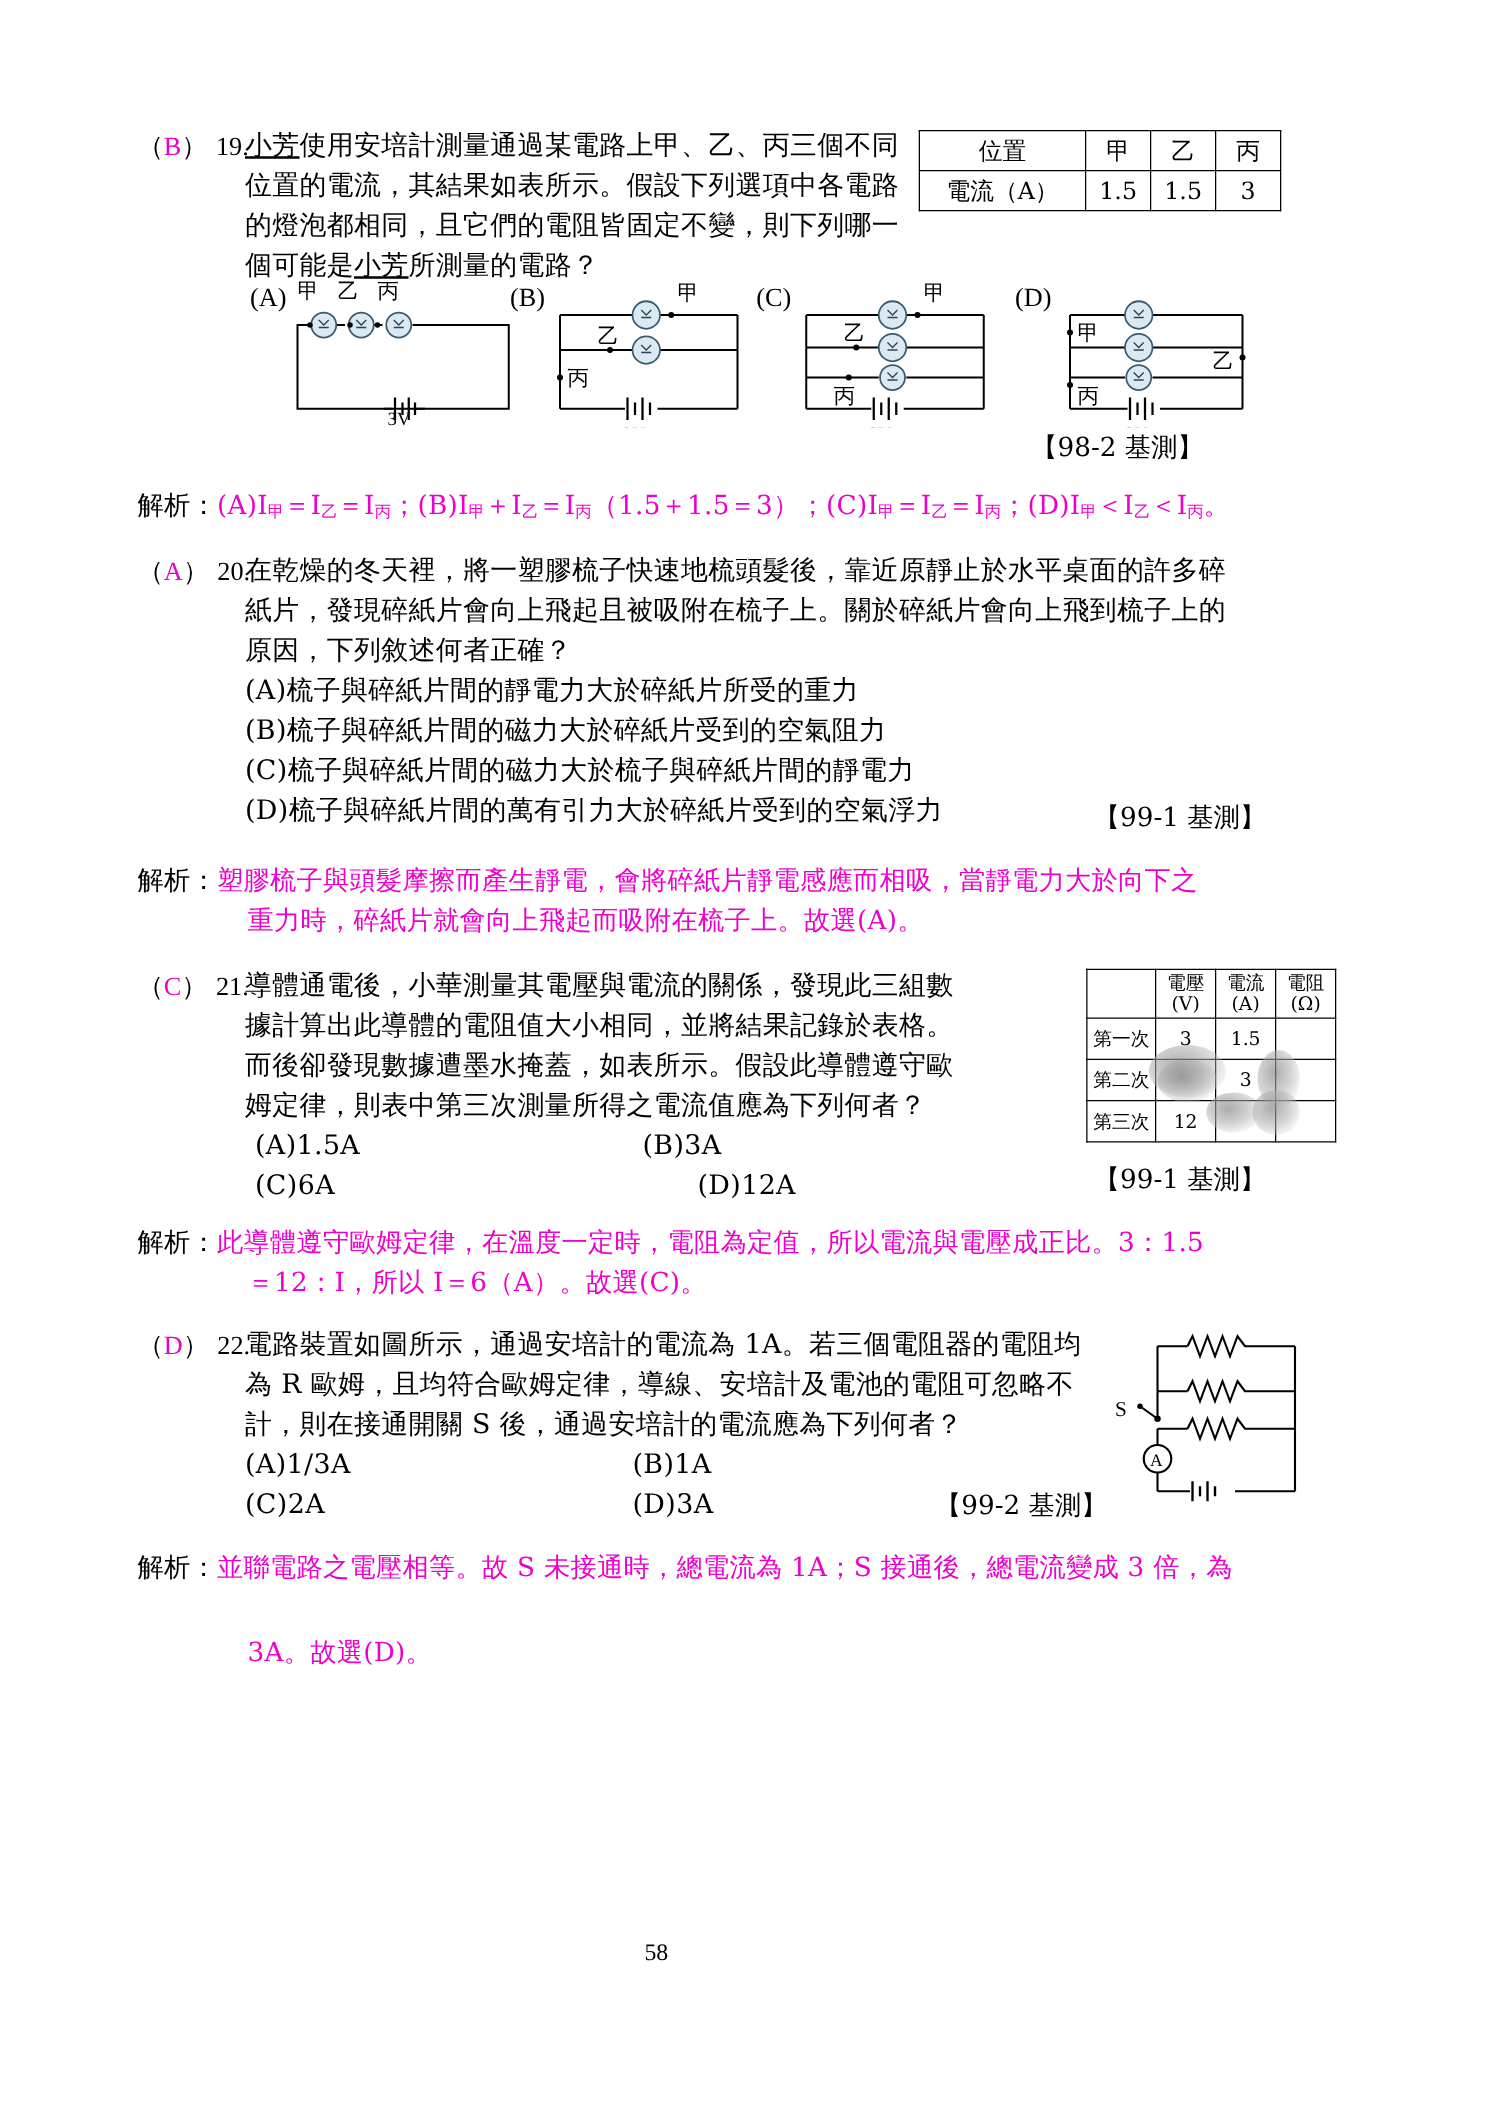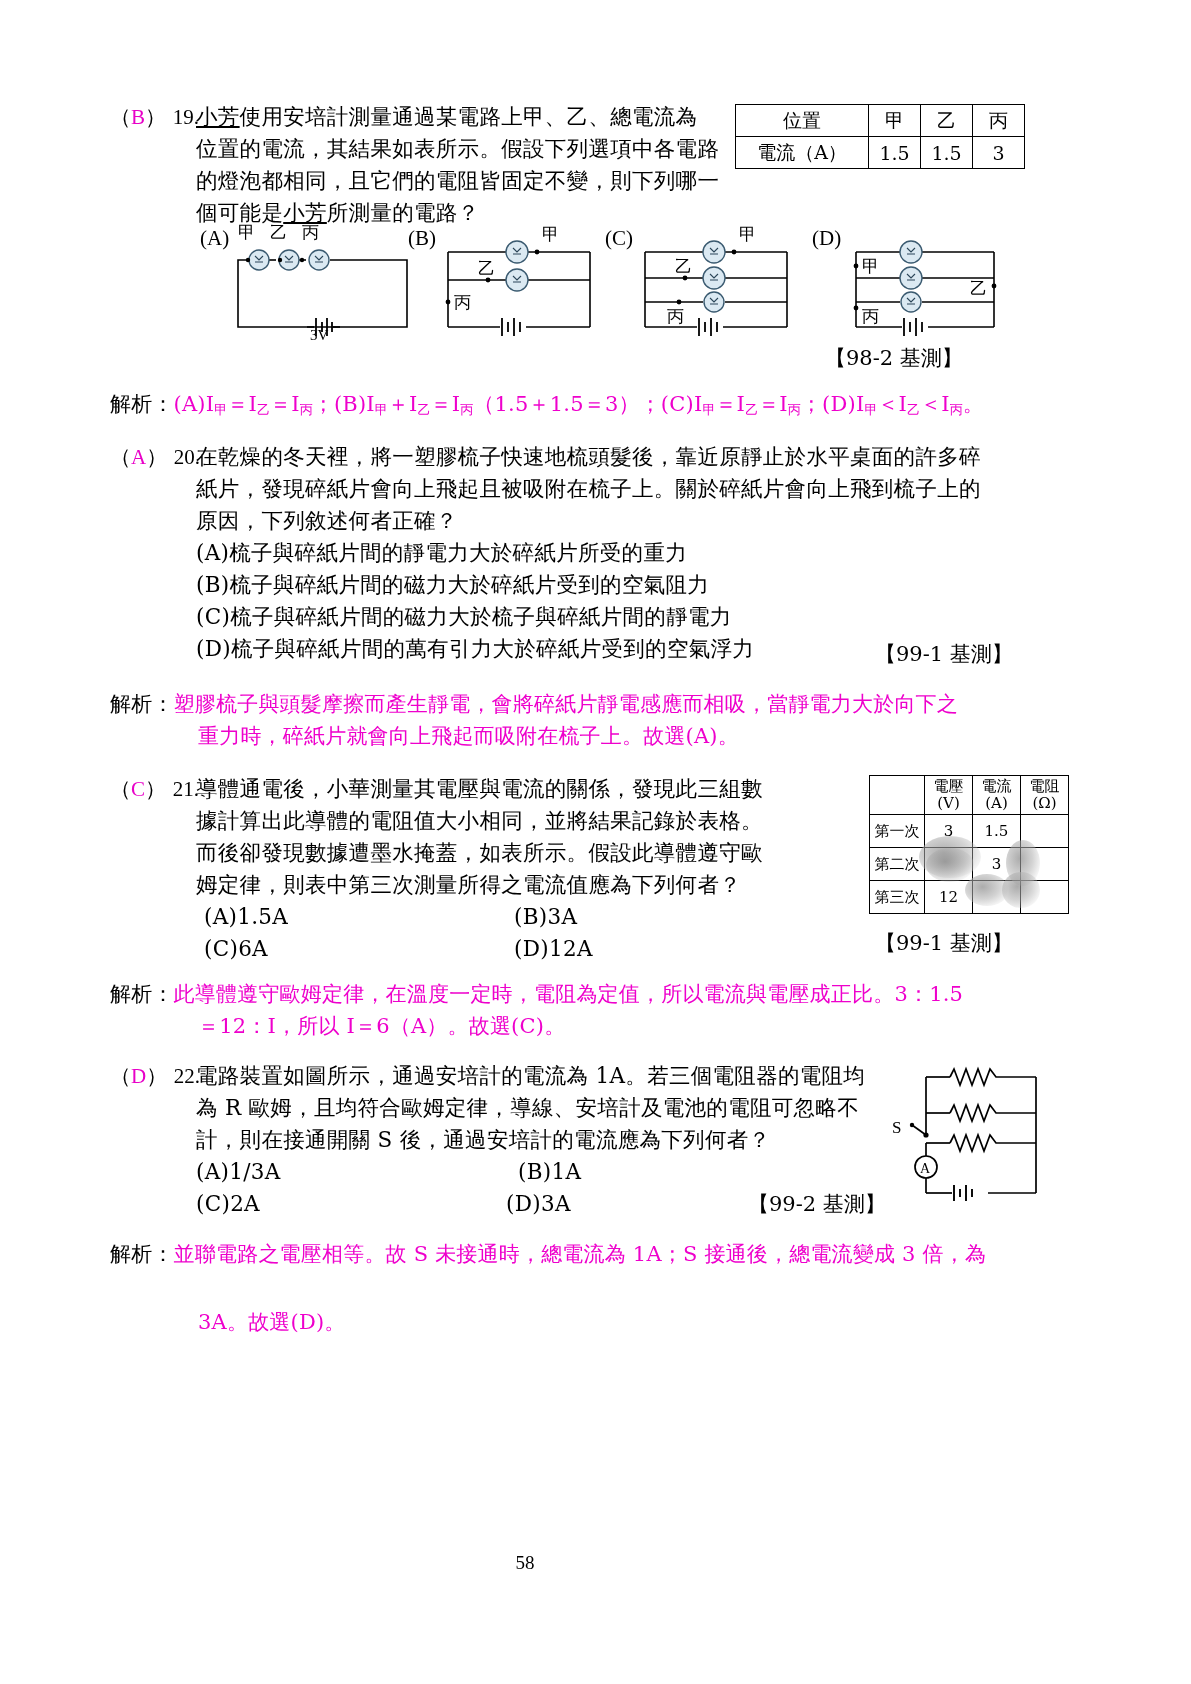--- a/index.html
+++ b/index.html
@@ -111,21 +111,21 @@
 <div class="page">
 
   <div>
 
     <div class="q-marker" style="left:110px; top:103px;">
       <span class="cj">（</span><span class="q-ans">B</span><span class="cj">）</span>
       <span class="q-num">19.</span>
     </div>
 
     <div class="q-body" style="left:196px; top:101px; width:548px;">
-      <div><span class="und">小芳</span><span>使用安培計測量通過某電路上甲、乙、總電流為</span></div>
+      <div><span class="und">小芳</span><span>使用安培計測量通過某電路上甲、乙、丙三個不同</span></div>
       <div>位置的電流，其結果如表所示。假設下列選項中各電路</div>
       <div>的燈泡都相同，且它們的電阻皆固定不變，則下列哪一</div>
       <div><span>個可能是</span><span class="und">小芳</span><span>所測量的電路？</span></div>
     </div>
 
     <table class="grid" id="t19">
       <tbody>
           <tr>
         <td class="c0">位置</td>
         <td class="cn">甲</td>
@@ -330,21 +330,21 @@
       <div>導體通電後，小華測量其電壓與電流的關係，發現此三組數</div>
       <div>據計算出此導體的電阻值大小相同，並將結果記錄於表格。</div>
       <div>而後卻發現數據遭墨水掩蓋，如表所示。假設此導體遵守歐</div>
       <div>姆定律，則表中第三次測量所得之電流值應為下列何者？</div>
     </div>
     <div class="q-body" style="left:204px; top:901px; width:620px;">
       <div style="display:flex;">
         <span style="width:310px;"><span>(A)</span><span>1.5A</span></span>
         <span><span>(B)</span><span>3A</span></span>
       </div>
-      <div style="display:flex;">
+      <div style="display:flex;gap:44px;">
         <span style="width:310px;"><span>(C)</span><span>6A</span></span>
         <span><span>(D)</span><span>12A</span></span>
       </div>
     </div>
 
     <table class="grid" id="t21">
       <tbody>
           <tr>
         <td class="rh"></td>
         <td class="ch"><span>電壓</span><br><span>(V)</span></td>
@@ -392,21 +392,21 @@
     <div class="q-marker" style="left:110px; top:1062px;">
       <span class="cj">（</span><span class="q-ans">D</span><span class="cj">）</span>
       <span class="q-num">22.</span>
     </div>
     <div class="q-body" style="left:196px; top:1060px; width:690px;">
       <div>電路裝置如圖所示，通過安培計的電流為 1A。若三個電阻器的電阻均</div>
       <div>為 R 歐姆，且均符合歐姆定律，導線、安培計及電池的電阻可忽略不</div>
       <div>計，則在接通開關 S 後，通過安培計的電流應為下列何者？</div>
     </div>
     <div class="q-body" style="left:196px; top:1156px; width:620px;">
-      <div style="display:flex;gap:12px;">
+      <div style="display:flex;">
         <span style="width:310px;"><span>(A)</span><span>1/3A</span></span>
         <span><span>(B)</span><span>1A</span></span>
       </div>
       <div style="display:flex;">
         <span style="width:310px;"><span>(C)</span><span>2A</span></span>
         <span><span>(D)</span><span>3A</span></span>
       </div>
     </div>
 
     <div class="circ" style="left:890px; top:1055px;">

